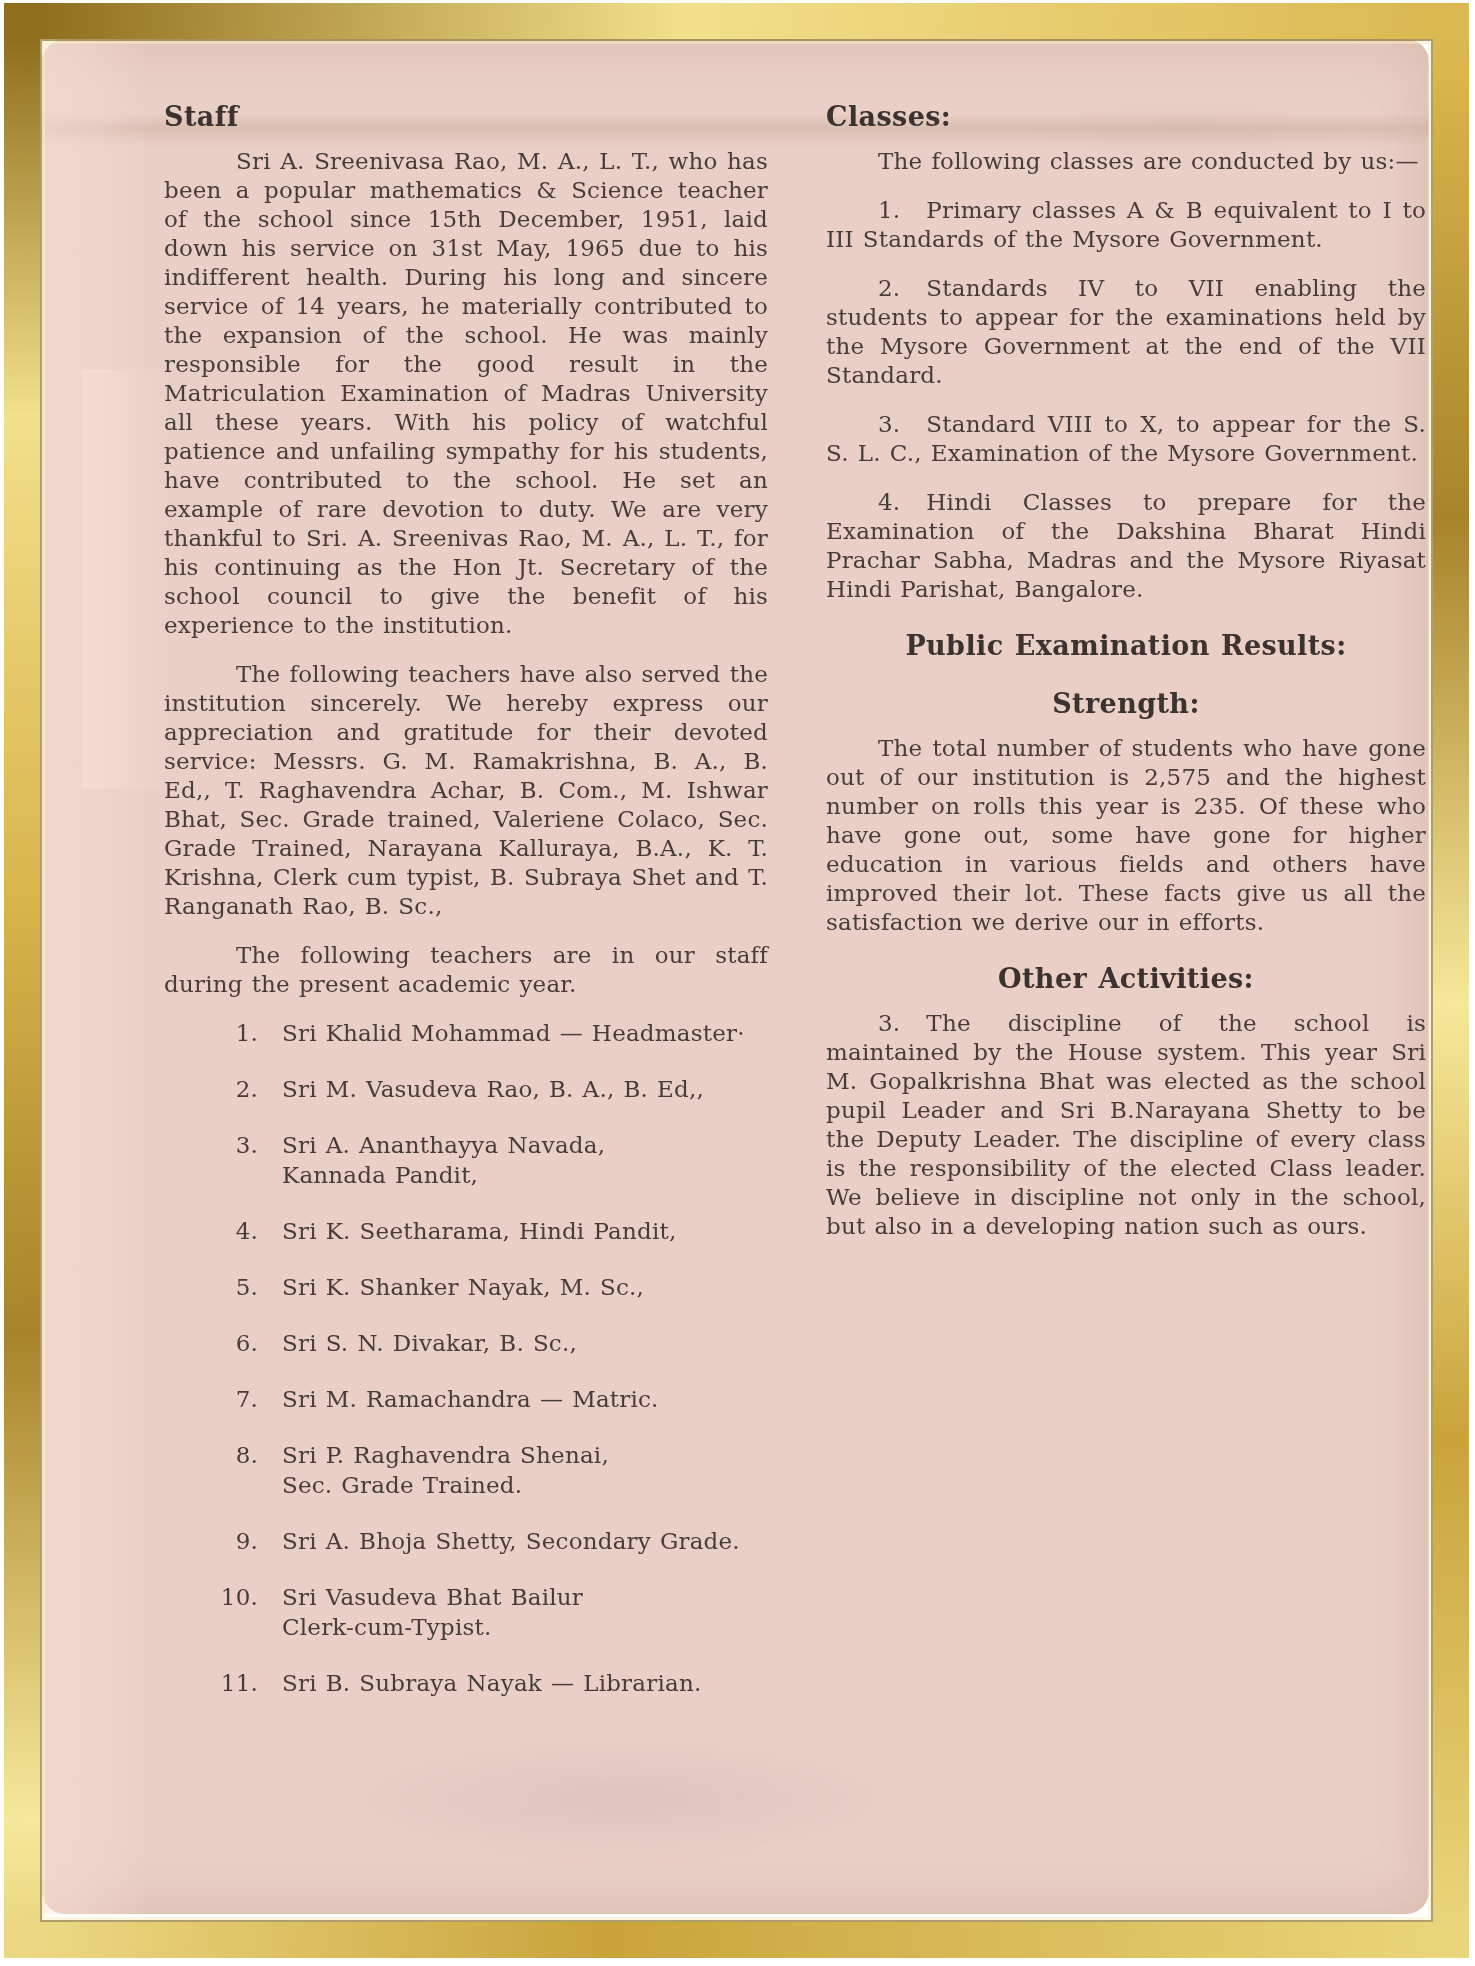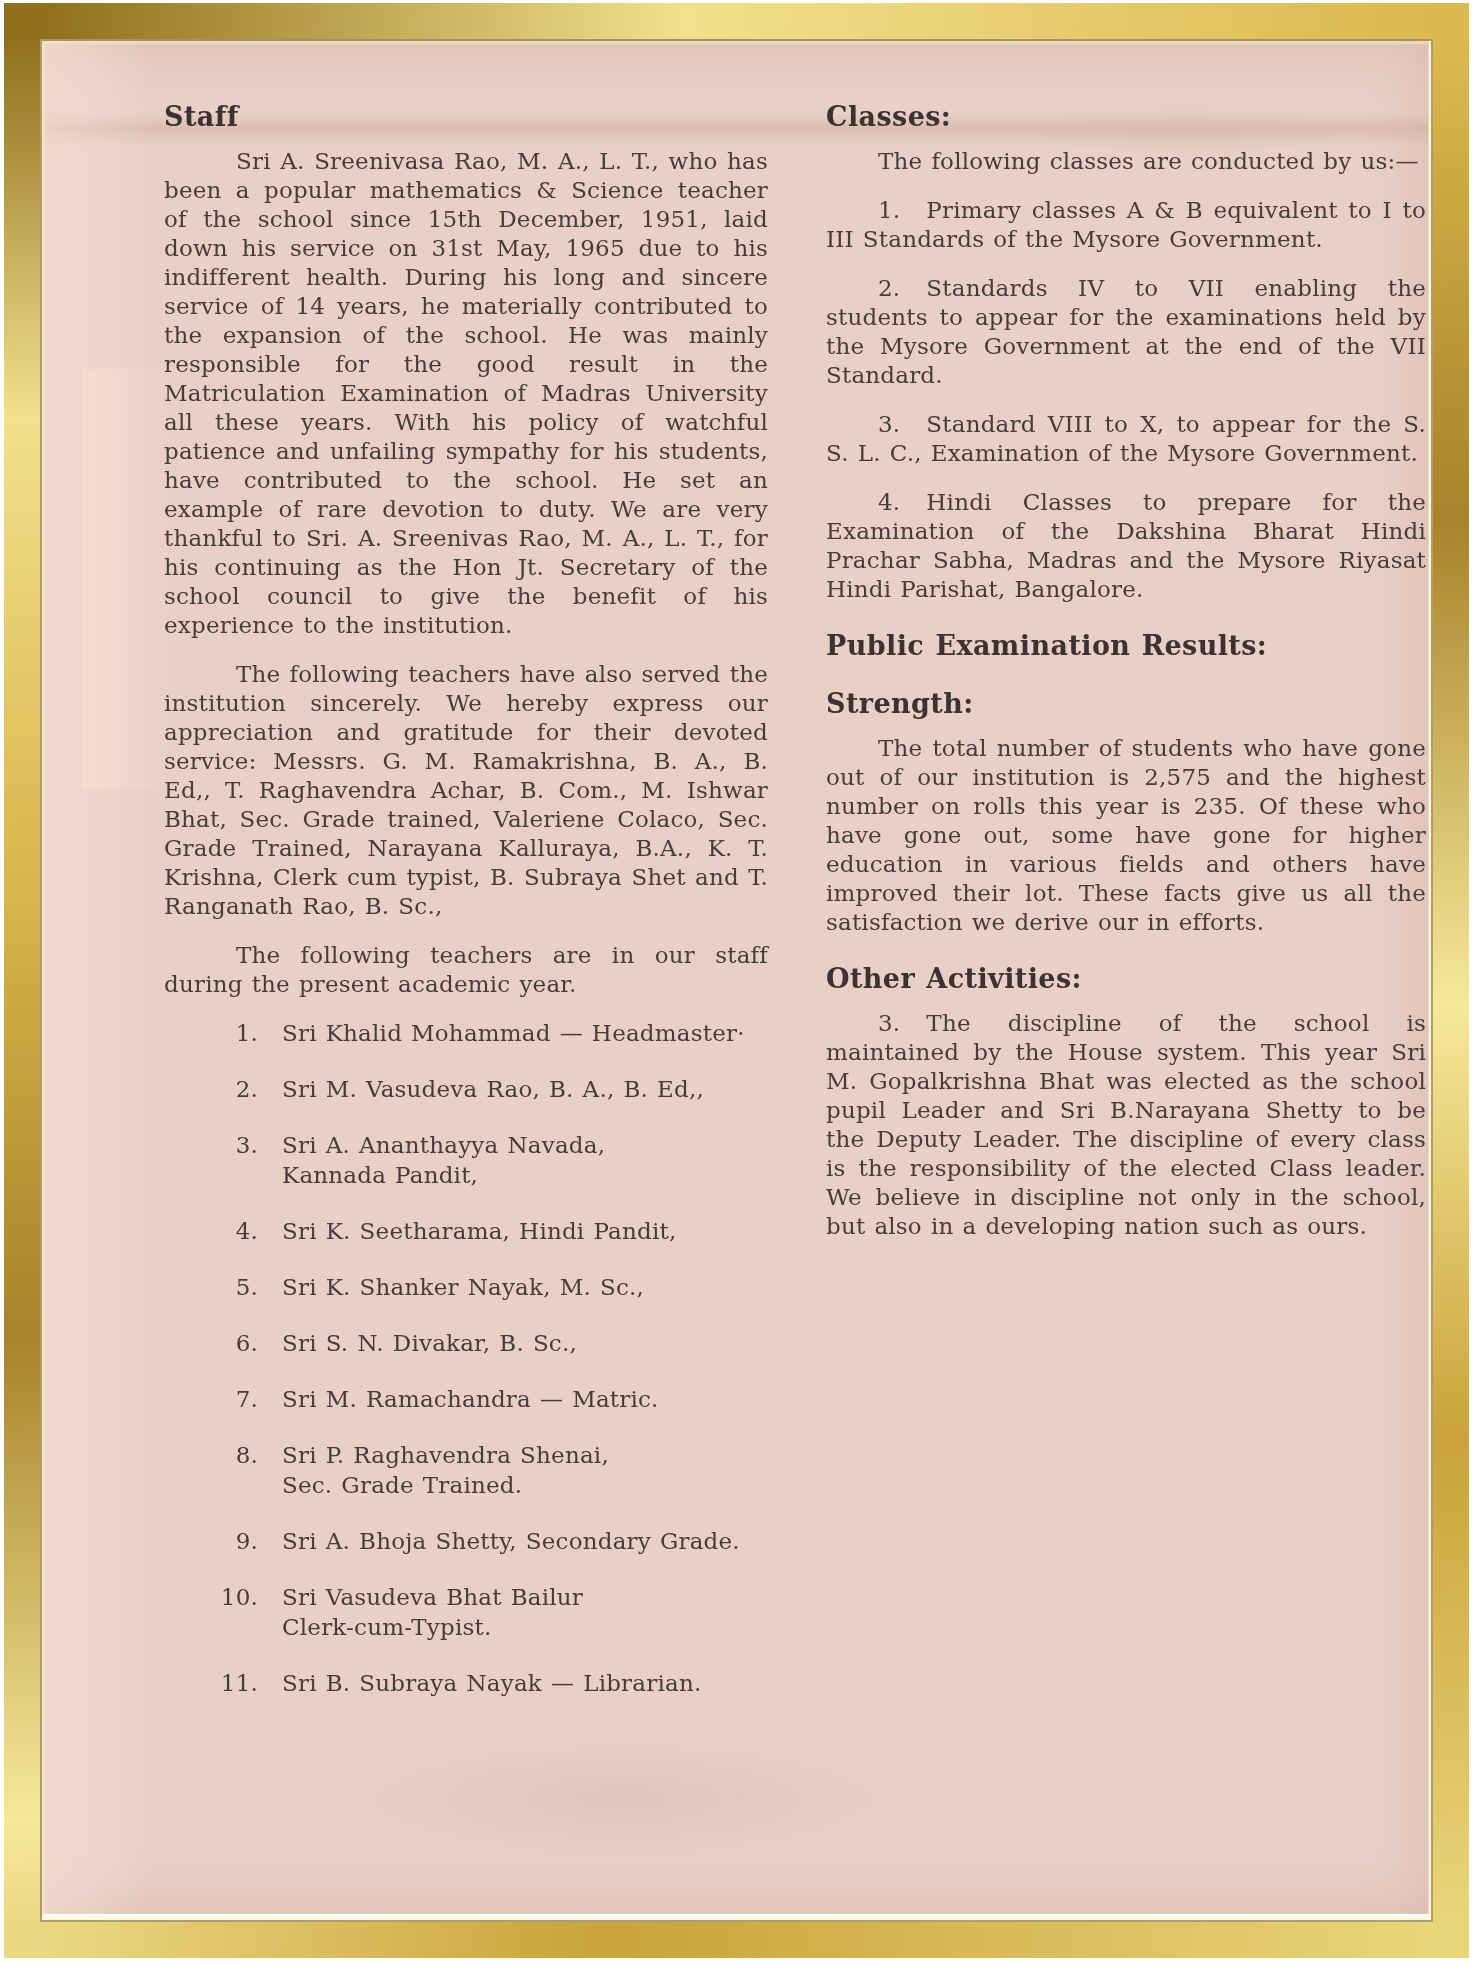--- a/index.html
+++ b/index.html
@@ -16,40 +16,41 @@
     border:36px solid transparent;
     border-image:linear-gradient(150deg,#8f6f1e 0%,#f2e08c 14%,#d9b44a 32%,#a8832a 48%,#f6e89a 66%,#caa33a 82%,#e9d57a 100%) 1;
     box-shadow:inset 0 0 0 2px rgba(110,85,20,.55), inset 0 0 0 5px rgba(250,240,190,.5);
     pointer-events:none;
   }
   
   .page{
     position:absolute; inset:39px 46px 52px 42px;
     background:#e9cfc6;
     box-shadow:inset 0 0 60px rgba(170,120,100,.25);
+    border-radius:23px;
   }
   .scan-band{position:absolute;left:0;top:74px;width:100%;height:34px;
     background:linear-gradient(rgba(186,152,132,0),rgba(186,152,132,.30) 45%,rgba(186,152,132,0));}
   .scan-light{position:absolute;left:0;top:0;width:110px;height:100%;
     background:linear-gradient(90deg,rgba(252,230,220,.55),rgba(252,230,220,0));}
   .stain-a{position:absolute;left:300px;top:1700px;width:560px;height:120px;border-radius:50%;
     background:radial-gradient(ellipse at center,rgba(120,110,125,.10),rgba(120,110,125,0) 70%);filter:blur(6px);}
   .stain-b{position:absolute;left:40px;top:330px;width:90px;height:420px;
     background:linear-gradient(90deg,rgba(250,226,214,.5),rgba(250,226,214,0));}
   .stain-c{position:absolute;left:980px;top:60px;width:330px;height:60px;
     background:radial-gradient(ellipse at center,rgba(200,170,150,.18),rgba(200,170,150,0) 70%);}
 
   
   .col{position:absolute;top:62px;color:#473c3a;font-size:23px;line-height:29px;
     letter-spacing:.2px;word-spacing:1.5px;}
   .col-left{left:122px;width:604px;}
   .col-right{left:784px;width:600px;}
   h2.sect{font-size:27px;line-height:32px;font-weight:bold;color:#3c3230;
     margin:0 0 14px 0;letter-spacing:.4px;}
-  h2.mt{margin-top:26px;}
+  h2.mt{margin-top:26px;text-align:center;}
   p{margin:0 0 20px 0;text-align:justify;}
   p.ind{text-indent:72px;}
   p.ind-sm{text-indent:52px;}
   .num-item .num{margin-right:26px;}
   
   ul.staff{list-style:none;margin:6px 0 0 0;padding:0;}
   ul.staff li{position:relative;margin:0 0 27px 0;padding-left:118px;min-height:29px;}
   ul.staff .no{position:absolute;left:52px;width:42px;text-align:right;display:inline-block;}
   ul.staff .role{text-align:left;padding-right:4px;margin-top:1px;}
 </style>

